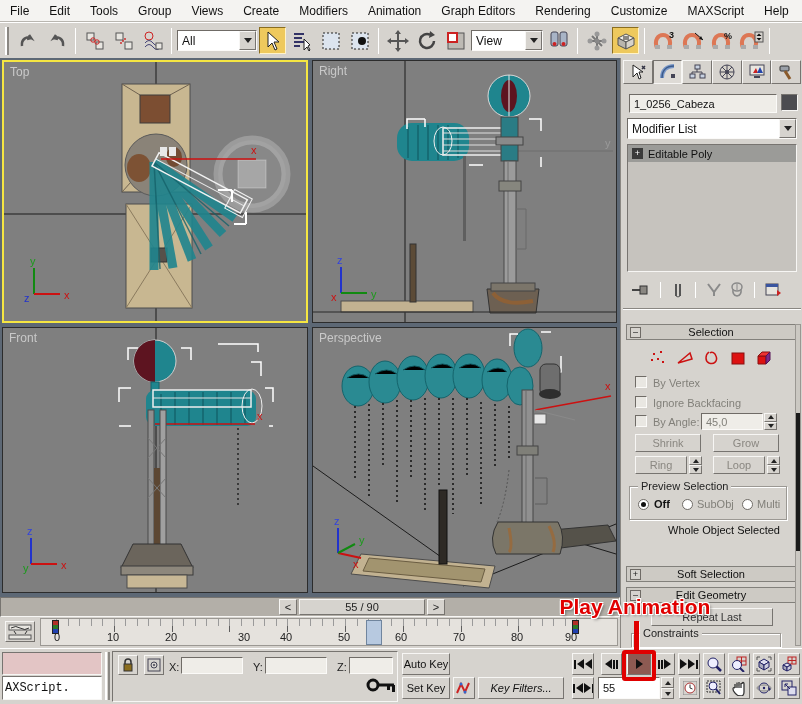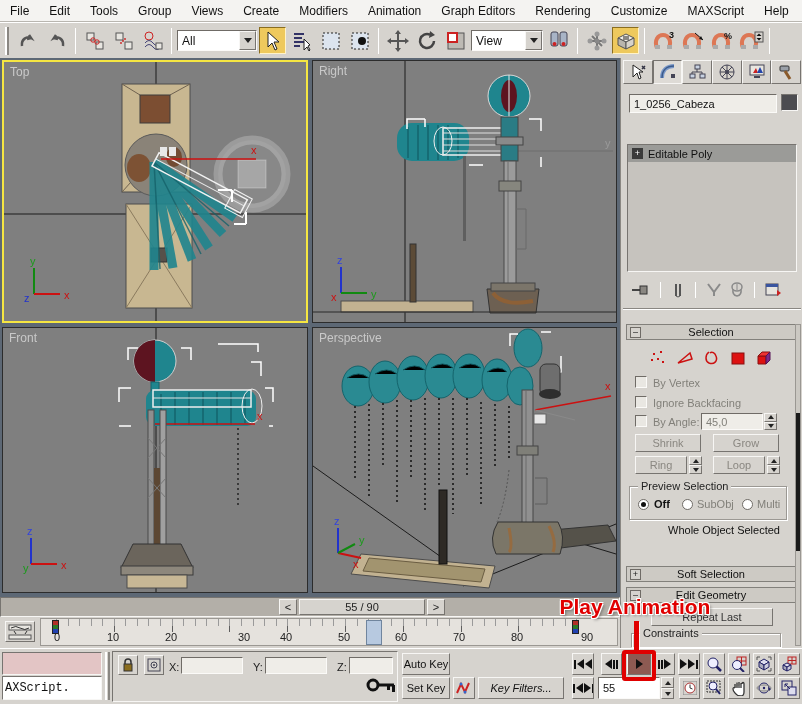--- a/index.html
+++ b/index.html
@@ -525,20 +525,26 @@
             <line x1="8" y1="8" x2="13" y2="16" stroke="#8a5a2a" stroke-width="3"></line>
           </svg>
         </div>
     </div>
 
     <div class="field abs" style="left:8px; top:36px; width:148px; height:19px; display:flex; align-items:center; padding-left:4px;">
       <span>1_0256_Cabeza</span>
     </div>
     <div class="abs" style="left:160px; top:36px; width:17px; height:17px; background:#4c4c50; border:1px solid; border-color:#777470 #f7f6f4 #f7f6f4 #777470;"></div>
 
+    <div class="combo abs" style="left:6px; top:60px; width:170px;">
+      <span class="cval">Modifier List</span>
+      <span class="cbtn">
+          <span class="darr"></span>
+        </span>
+    </div>
 
     <div class="sunken abs" style="left:6px; top:86px; width:170px; height:128px; background:#c6c3be;">
       <div style="height:17px; background:#9b9b98; display:flex; align-items:center; gap:5px; padding-left:4px;">
         <span style="width:11px; height:11px; background:#3a3a3a; color:#fff; font-size:9px; line-height:10px; text-align:center;">+</span>
         <span>Editable Poly</span>
       </div>
     </div>
 
     <div class="abs" style="left:0; top:220px; width:182px; height:24px; display:flex; align-items:center; gap:6px; padding-left:10px;">
       <svg width="20" height="16">
@@ -704,21 +710,21 @@
       <div class="ticks-minor"></div>
       <span class="tick-label" style="left:13px;">0</span>
       <span class="tick-label" style="left:66px;">10</span>
       <span class="tick-label" style="left:124px;">20</span>
       <span class="tick-label" style="left:197px;">30</span>
       <span class="tick-label" style="left:239px;">40</span>
       <span class="tick-label" style="left:297px;">50</span>
       <span class="tick-label" style="left:354px;">60</span>
       <span class="tick-label" style="left:412px;">70</span>
       <span class="tick-label" style="left:470px;">80</span>
-      <span class="tick-label" style="left:540px;">90</span>
+      <span class="tick-label" style="left:524px;">90</span>
       <div class="keyframe" style="left:11px;">
           <i style="background:#b03028"></i>
           <i style="background:#2a7a2a"></i>
           <i style="background:#2040b0"></i>
         </div>
       <div class="keyframe" style="left:531px;">
           <i style="background:#b03028"></i>
           <i style="background:#2a7a2a"></i>
           <i style="background:#2040b0"></i>
         </div>

